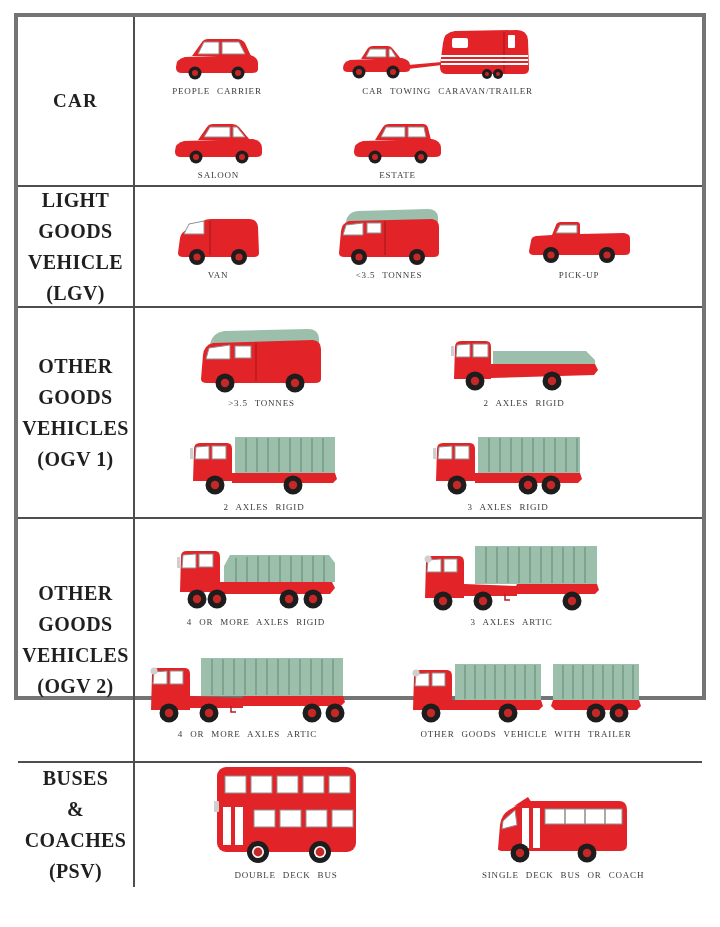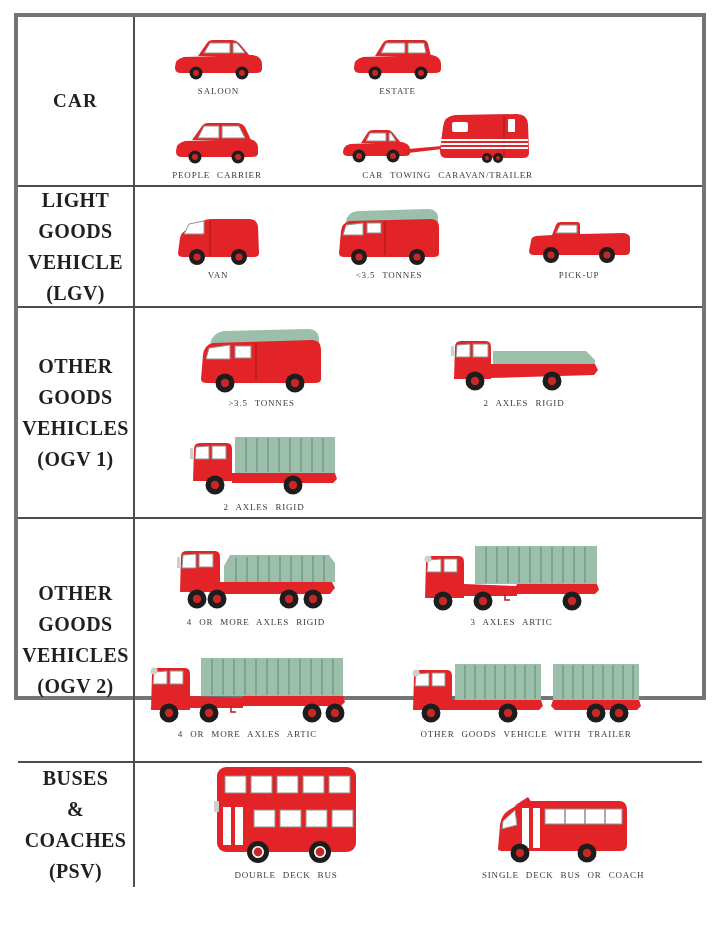--- a/index.html
+++ b/index.html
@@ -56,44 +56,20 @@
         <circle r="4.4" class="h"></circle>
       </g>
   </defs>
 </svg>
 
 <div class="sheet">
 
   <div class="cat cat-car">CAR</div>
   <div class="content">
     <div class="vrow">
-      <div class="item" style="margin-left:36px">
-        <svg width="95" height="46" viewBox="0 0 95 46">
-          <path class="r" d="M27 21 L36 8 Q38 5 42 5 L61 5 Q65 5 68 8 L79 21 Z"></path>
-          <polygon class="win" points="39,8 59,8 59,18 33,18"></polygon>
-          <polygon class="win" points="62,8 66,8 74,18 62,18"></polygon>
-          <path class="r" d="M4 32 Q4 24 13 22 L82 20 Q91 22 91 29 L91 34 Q91 38 85 38 L10 38 Q4 38 4 33 Z"></path>
-          <use href="#wS" x="25" y="38"></use>
-            <use href="#wS" x="71" y="38"></use>
-        </svg>
-        <div class="cap">SALOON</div>
-      </div>
-      <div class="item" style="margin-left:84px">
-        <svg width="95" height="46" viewBox="0 0 95 46">
-          <path class="r" d="M25 21 L33 8 Q35 5 39 5 L73 5 Q77 5 78 9 L81 21 Z"></path>
-          <polygon class="win" points="36,8 55,8 55,18 31,18"></polygon>
-          <polygon class="win" points="58,8 74,8 76,18 58,18"></polygon>
-          <path class="r" d="M4 32 Q4 24 13 22 L82 20 Q91 22 91 29 L91 34 Q91 38 85 38 L10 38 Q4 38 4 33 Z"></path>
-          <use href="#wS" x="25" y="38"></use>
-            <use href="#wS" x="71" y="38"></use>
-        </svg>
-        <div class="cap">ESTATE</div>
-      </div>
-    </div>
-    <div class="vrow">
       <div class="item" style="margin-left:37px">
         <svg width="90" height="48" viewBox="0 0 90 48">
           <path class="r" d="M20 23 L30 9 Q32 6 36 6 L65 6 Q70 6 73 10 L79 23 Z"></path>
           <polygon class="win" points="32,9 47,9 47,21 26,21"></polygon>
           <polygon class="win" points="50,9 67,9 73,21 50,21"></polygon>
           <path class="r" d="M4 34 Q4 26 13 24 L78 22 Q86 24 86 31 L86 36 Q86 40 80 40 L10 40 Q4 40 4 35 Z"></path>
           <use href="#wS" x="23" y="40"></use>
             <use href="#wS" x="66" y="40"></use>
         </svg>
         <div class="cap">PEOPLE CARRIER</div>
@@ -115,20 +91,44 @@
           <rect x="101" y="40" width="87" height="2" class="w"></rect>
           <rect x="101" y="44" width="87" height="2" class="w"></rect>
           <circle cx="147" cy="55" r="5" class="k"></circle>
             <circle cx="147" cy="55" r="2" class="h"></circle>
           <circle cx="158" cy="55" r="5" class="k"></circle>
             <circle cx="158" cy="55" r="2" class="h"></circle>
         </svg>
         <div class="cap">CAR TOWING CARAVAN/TRAILER</div>
       </div>
     </div>
+    <div class="vrow">
+      <div class="item" style="margin-left:36px">
+        <svg width="95" height="46" viewBox="0 0 95 46">
+          <path class="r" d="M27 21 L36 8 Q38 5 42 5 L61 5 Q65 5 68 8 L79 21 Z"></path>
+          <polygon class="win" points="39,8 59,8 59,18 33,18"></polygon>
+          <polygon class="win" points="62,8 66,8 74,18 62,18"></polygon>
+          <path class="r" d="M4 32 Q4 24 13 22 L82 20 Q91 22 91 29 L91 34 Q91 38 85 38 L10 38 Q4 38 4 33 Z"></path>
+          <use href="#wS" x="25" y="38"></use>
+            <use href="#wS" x="71" y="38"></use>
+        </svg>
+        <div class="cap">SALOON</div>
+      </div>
+      <div class="item" style="margin-left:84px">
+        <svg width="95" height="46" viewBox="0 0 95 46">
+          <path class="r" d="M25 21 L33 8 Q35 5 39 5 L73 5 Q77 5 78 9 L81 21 Z"></path>
+          <polygon class="win" points="36,8 55,8 55,18 31,18"></polygon>
+          <polygon class="win" points="58,8 74,8 76,18 58,18"></polygon>
+          <path class="r" d="M4 32 Q4 24 13 22 L82 20 Q91 22 91 29 L91 34 Q91 38 85 38 L10 38 Q4 38 4 33 Z"></path>
+          <use href="#wS" x="25" y="38"></use>
+            <use href="#wS" x="71" y="38"></use>
+        </svg>
+        <div class="cap">ESTATE</div>
+      </div>
+    </div>
   </div>
 
   <div class="cat">LIGHT
 GOODS
 VEHICLE
 (LGV)</div>
   <div class="content">
     <div class="vrow" style="padding-bottom:26px">
       <div class="item" style="margin-left:37px">
         <svg width="92" height="56" viewBox="0 0 92 56">
@@ -203,20 +203,35 @@
           <path class="rib" d="M61 9 V43 M72 9 V43 M83 9 V43 M94 9 V43 M105 9 V43 M116 9 V43 M127 9 V43 M138 9 V43"></path>
           <path class="r" d="M8 52 L9 20 Q9 14 15 14 L42 14 Q47 14 47 20 L47 52 Z"></path>
           <polygon class="win" points="11,18 24,17 24,30 10,30"></polygon>
           <rect x="27" y="17" width="14" height="13" class="win"></rect>
           <rect x="5" y="19" width="3" height="11" class="mir"></rect>
           <polygon class="r" points="47,44 150,44 152,50 148,54 47,54"></polygon>
           <use href="#wT" x="30" y="56"></use>
             <use href="#wT" x="108" y="56"></use>
         </svg>
         <div class="cap">2 AXLES RIGID</div>
+      </div>
+      <div class="item" style="margin-left:85px">
+        <svg width="160" height="68" viewBox="0 0 160 68">
+          <rect x="50" y="8" width="102" height="36" class="t"></rect>
+          <path class="rib" d="M61 9 V43 M72 9 V43 M83 9 V43 M94 9 V43 M105 9 V43 M116 9 V43 M127 9 V43 M138 9 V43 M149 9 V43"></path>
+          <path class="r" d="M8 52 L9 20 Q9 14 15 14 L42 14 Q47 14 47 20 L47 52 Z"></path>
+          <polygon class="win" points="11,18 24,17 24,30 10,30"></polygon>
+          <rect x="27" y="17" width="14" height="13" class="win"></rect>
+          <rect x="5" y="19" width="3" height="11" class="mir"></rect>
+          <polygon class="r" points="47,44 152,44 154,50 150,54 47,54"></polygon>
+          <use href="#wT" x="29" y="56"></use>
+            <use href="#wT" x="100" y="56"></use>
+            <use href="#wT" x="123" y="56"></use>
+        </svg>
+        <div class="cap">3 AXLES RIGID</div>
       </div>
     </div>
   </div>
 
   <div class="cat">OTHER
 GOODS
 VEHICLES
 (OGV 2)</div>
   <div class="content">
     <div class="vrow">

